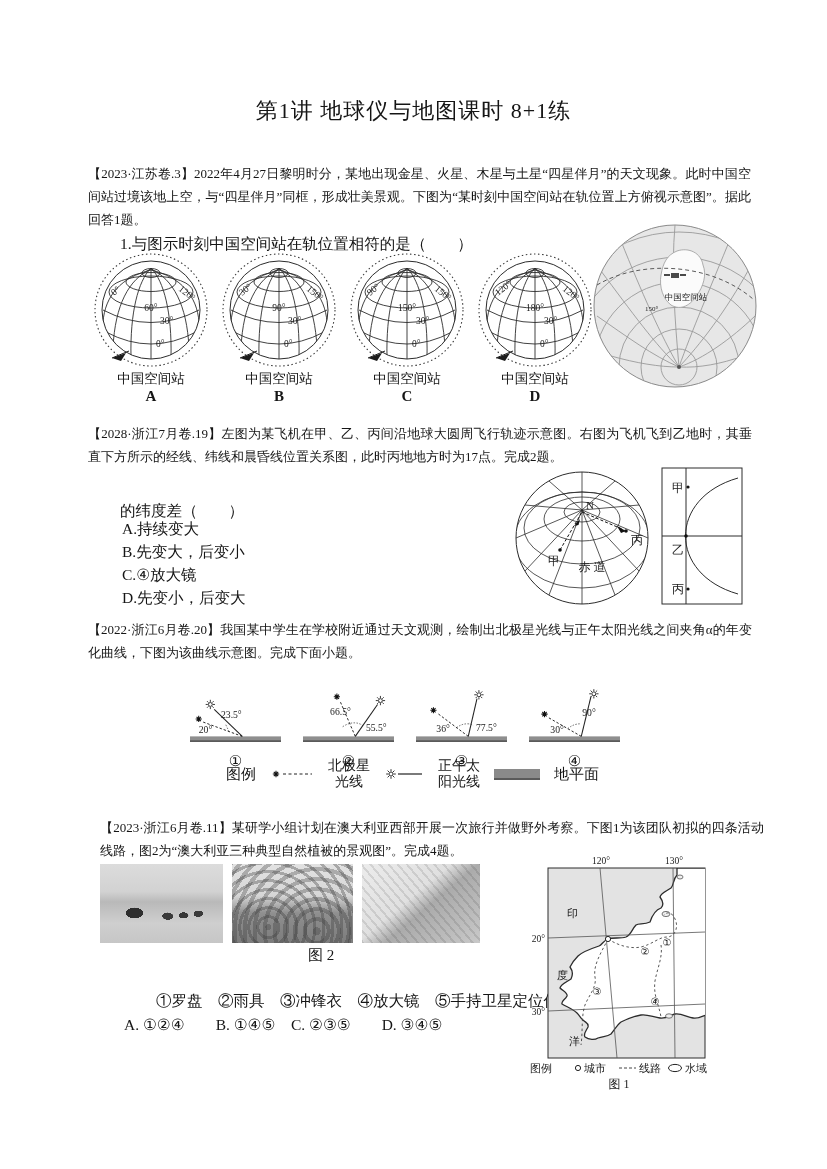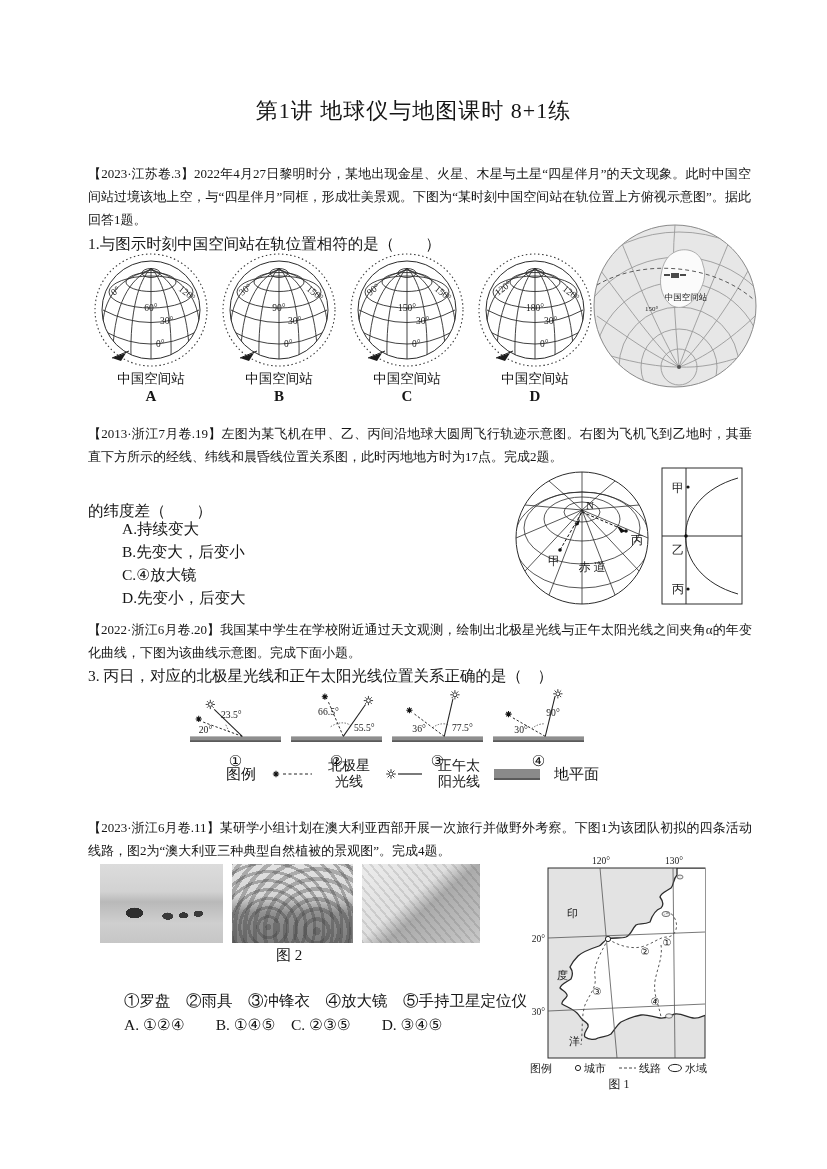--- a/index.html
+++ b/index.html
@@ -1,29 +1,29 @@
 <!DOCTYPE html>
 <html><head>
 <meta charset="utf-8">
 <style>
   html,body{margin:0;padding:0;background:#fff;}
   #page{position:relative;width:827px;height:1169px;background:#ffffff;overflow:hidden;
         font-family:"Liberation Serif","DejaVu Serif",serif;color:#151515;}
   .abs{position:absolute;}
   .title{width:100%;text-align:center;font-size:22px;font-weight:normal;letter-spacing:1px;}
   .para{font-size:13px;line-height:23px;text-align:justify;}
-  .line{font-size:15.5px;white-space:nowrap;}
+  .line{font-size:15.5px;white-space:nowrap;margin-left:32px;}
   .opt{font-size:15.5px;white-space:nowrap;}
   .globe-row{display:flex;gap:10px;}
   .globe-fig{width:118px;text-align:center;}
   .globe-cap{font-size:13.5px;margin-top:-3px;}
   .globe-letter{font-size:15px;font-weight:bold;}
   svg text{font-family:"Liberation Serif","DejaVu Serif",serif;fill:#1a1a1a;}
   .deg{font-size:9.5px;}
-  .diag-row{display:flex;gap:4px;}
+  .diag-row{display:flex;gap:16px;}
   .diag{width:97px;text-align:center;}
   .diag-num{font-size:15px;margin-top:0px;}
   .legend-row{display:flex;align-items:center;gap:14px;font-size:15px;}
   .legend-stack{font-size:14px;line-height:16px;text-align:center;}
   .gbar{width:46px;height:9px;background:#8a8a8a;border-bottom:2px solid #5a5a5a;}
   .photo{height:79px;}
   .photo1{background:
      radial-gradient(14px 9px at 28% 62%, #2e2e2e 60%, transparent 61%),
      radial-gradient(9px 6px at 55% 66%, #3a3a3a 60%, transparent 61%),
      radial-gradient(8px 5px at 68% 65%, #353535 60%, transparent 61%),
@@ -166,21 +166,21 @@
     <path d="M6,64 C50,38 120,42 162,78" fill="none" stroke="#5a5a5a" stroke-width="1" stroke-dasharray="4,3"></path>
     <g>
       <rect x="80" y="52" width="8" height="5" fill="#4a4a4a"></rect>
       <path d="M73,54 H79 M89,54 H95" stroke="#4a4a4a" stroke-width="2"></path>
     </g>
     <circle cx="88" cy="146" r="2" fill="#555"></circle>
     <text x="95" y="79" font-size="8.5" fill="#4a4a4a" text-anchor="middle">中国空间站</text>
     <text x="54" y="90" font-size="7" fill="#6a6a6a">150°</text>
   </svg>
 
-  <div class="abs para" style="top:422px;left:88px;width:664px;">【2013·浙江7月卷.19】左图为某飞机在甲、乙、丙间沿地球大圆周飞行轨迹示意图。右图为飞机飞到乙地时，其垂直下方所示的经线、纬线和晨昏线位置关系图，此时丙地地方时为17点。完成2题。</div>
+  <div class="abs para" style="top:422px;left:88px;width:664px;">【2028·浙江7月卷.19】左图为某飞机在甲、乙、丙间沿地球大圆周飞行轨迹示意图。右图为飞机飞到乙地时，其垂直下方所示的经线、纬线和晨昏线位置关系图，此时丙地地方时为17点。完成2题。</div>
   <div class="abs line" style="top:501px;left:88px;">的纬度差（　　）</div>
   <div class="abs opt" style="top:519px;left:122px;">A.持续变大</div>
   <div class="abs opt" style="top:542px;left:122px;">B.先变大，后变小</div>
   <div class="abs opt" style="top:565px;left:122px;">C.④放大镜</div>
   <div class="abs opt" style="top:588px;left:122px;">D.先变小，后变大</div>
 
   <svg class="abs" style="top:462px;left:512px;" viewBox="0 0 140 148" width="140" height="148">
     <defs>
         <clipPath id="fclip">
           <circle cx="70" cy="76" r="66"></circle>
@@ -215,21 +215,20 @@
     <path d="M81,16 C11,36 11,112 81,132" fill="none" stroke="#2c2c2c" stroke-width="1"></path>
     <circle cx="31" cy="25" r="1.6" fill="#111"></circle>
     <circle cx="29" cy="74" r="1.8" fill="#111"></circle>
     <circle cx="31" cy="127" r="1.6" fill="#111"></circle>
     <text x="15" y="30" font-size="12">甲</text>
     <text x="15" y="92" font-size="12">乙</text>
     <text x="15" y="131" font-size="12">丙</text>
   </svg>
 
   <div class="abs para" style="top:618px;left:88px;width:664px;">【2022·浙江6月卷.20】我国某中学生在学校附近通过天文观测，绘制出北极星光线与正午太阳光线之间夹角α的年变化曲线，下图为该曲线示意图。完成下面小题。</div>
-  <div class="abs line" style="top:666px;left:88px;">3. 丙日，对应的北极星光线和正午太阳光线位置关系正确的是（　）</div>
 
   <div class="abs diag-row" style="top:688px;left:187px;">
     <div class="diag">
       <svg viewBox="0 0 100 62" width="97" height="60">
         <rect x="3" y="50" width="94" height="5.5" fill="#8e8e8e"></rect>
           <rect x="3" y="54" width="94" height="1.8" fill="#5a5a5a"></rect>
         <path d="M57,50 L16,35" stroke="#222" stroke-width="1" stroke-dasharray="2.5,2" fill="none"></path>
         <use href="#star-sym" transform="translate(12,32)"></use>
         <path d="M57,50 L28,22" stroke="#222" stroke-width="1.1" fill="none"></path>
         <use href="#sun-sym" transform="translate(24,17)"></use>
@@ -299,21 +298,21 @@
     </svg>
     <div class="legend-stack">
       <div>正午太</div>
       <div>阳光线</div>
     </div>
     <div class="gbar"></div>
     <span>地平面</span>
   </div>
 
 
-  <div class="abs para" style="top:816px;left:88px;width:664px;font-family:Liberation Serif, serif;">【2023·浙江6月卷.11】某研学小组计划在澳大利亚西部开展一次旅行并做野外考察。下图1为该团队初拟的四条活动线路，图2为“澳大利亚三种典型自然植被的景观图”。完成4题。</div>
+  <div class="abs para" style="top:816px;left:100px;width:664px;font-family:Liberation Serif, serif;">【2023·浙江6月卷.11】某研学小组计划在澳大利亚西部开展一次旅行并做野外考察。下图1为该团队初拟的四条活动线路，图2为“澳大利亚三种典型自然植被的景观图”。完成4题。</div>
 
   <div class="abs" style="top:864px;left:100px;display:flex;gap:9px;">
     <div class="photo photo1" style="width:123px;"></div>
     <div class="photo photo2" style="width:121px;"></div>
     <div class="photo photo3" style="width:118px;"></div>
   </div>
   <div class="abs line" style="top:946px;left:100px;width:378px;text-align:center;font-size:15px;">图 2</div>
 
   <div class="abs line" style="top:991px;left:124px;">①罗盘　②雨具　③冲锋衣　④放大镜　⑤手持卫星定位仪</div>
   <div class="abs opt" style="top:1015px;left:124px;">A. ①②④　　B. ①④⑤　C. ②③⑤　　D. ③④⑤</div>

